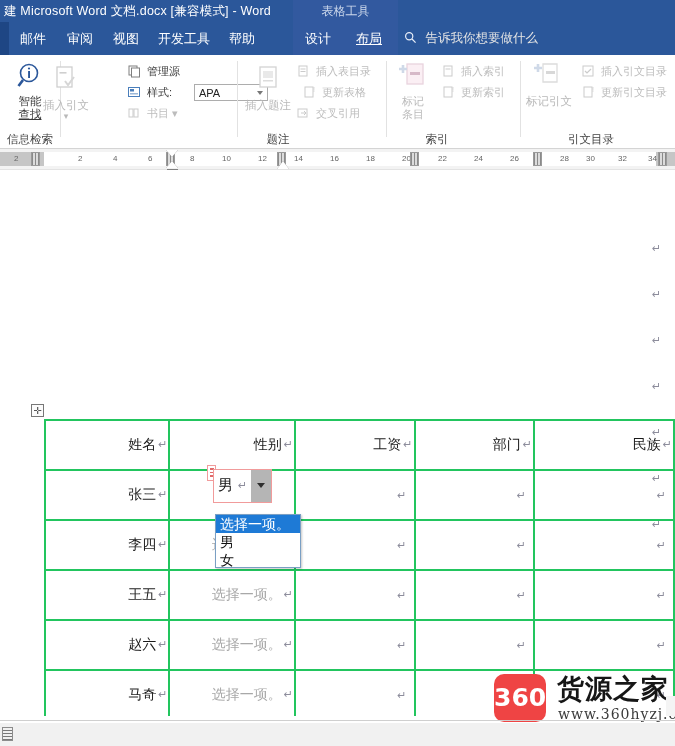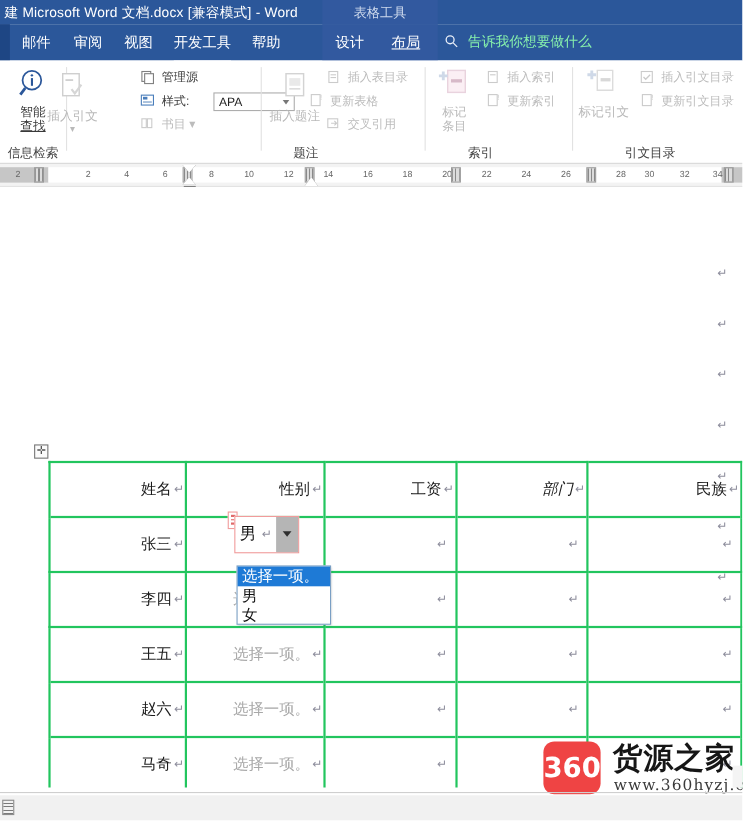--- a/index.html
+++ b/index.html
@@ -34,21 +34,21 @@
   }
   .ctx-tabband{
     position:absolute;left:293px;top:0;width:105px;height:33px;
     background:#32599f;
   }
   .tab-underline{
     border-bottom:1.5px solid #ffffff;line-height:31px;
   }
   .tell-me{
     position:absolute;left:404px;top:0;height:33px;line-height:33px;
-    color:#86efac;font-size:12.5px;white-space:nowrap;
+    color:#e5e5e5;font-size:12.5px;white-space:nowrap;
   }
   .tell-me .magn{
     display:inline-block;vertical-align:-2px;width:13px;height:13px;margin-right:5px;
   }
   
   .ribbon{
     position:absolute;left:0;top:55px;width:675px;height:93px;
     background:#ffffff;border-bottom:1px solid #d4d4d4;
   }
   .rgroup{position:absolute;top:0;height:93px;}
@@ -138,21 +138,21 @@
   table.doc td{
     border:2px solid #22c55e;
     height:46px;text-align:right;vertical-align:middle;
     font-size:14px;color:#1a1a1a;position:relative;
   }
   table.doc tr.hdr td{border-bottom:1.6px solid #333333;}
   table.doc tr.thickbot td{border-bottom:1.6px solid #333333;}
   table.doc td.c0{width:123px;}
   table.doc td.c1{width:124px;}
   table.doc td.c2{width:118px;}
-  table.doc td.c3{width:118px;font-style:italic;}
+  table.doc td.c3{width:118px;}
   table.doc td.c4{width:139px;}
   .pilcrow{color:#8d8d9c;font-size:11px;font-family:"DejaVu Sans",sans-serif;}
   .pilcrow.inline{margin-left:2px;vertical-align:1px;}
   .placeholder{color:#a8a8a8;}
   .cellmark{
     position:absolute;right:7px;top:50%;transform:translateY(-50%);
     color:#8d8d9c;font-size:11px;font-family:"DejaVu Sans",sans-serif;
   }
   .outside-marks{position:absolute;left:652px;top:0;}
   .outside-marks span{
@@ -339,21 +339,21 @@
     <div class="smallrow dim" style="left:58px;top:8px;">
       <span class="ico">
         <svg width="14" height="14" viewBox="0 0 14 14">
           <rect x="3" y="2" width="8" height="10" fill="#fff" stroke="#cbcbcb" stroke-width="1"></rect>
           <rect x="4.5" y="4.5" width="5" height="1" fill="#cbcbcb"></rect>
           <rect x="4.5" y="7" width="5" height="1" fill="#cbcbcb"></rect>
         </svg>
       </span>
       <span>插入表目录</span>
     </div>
-    <div class="smallrow dim" style="left:42px;top:29px;">
+    <div class="smallrow dim" style="left:64px;top:29px;">
       <span class="ico">
         <svg width="14" height="14" viewBox="0 0 14 14">
           <rect x="3" y="2" width="8" height="10" fill="#fff" stroke="#cbcbcb" stroke-width="1"></rect>
           <text x="11" y="7" font-size="7" fill="#cbcbcb">!</text>
         </svg>
       </span>
       <span>更新表格</span>
     </div>
     <div class="smallrow dim" style="left:58px;top:50px;">
       <span class="ico">

